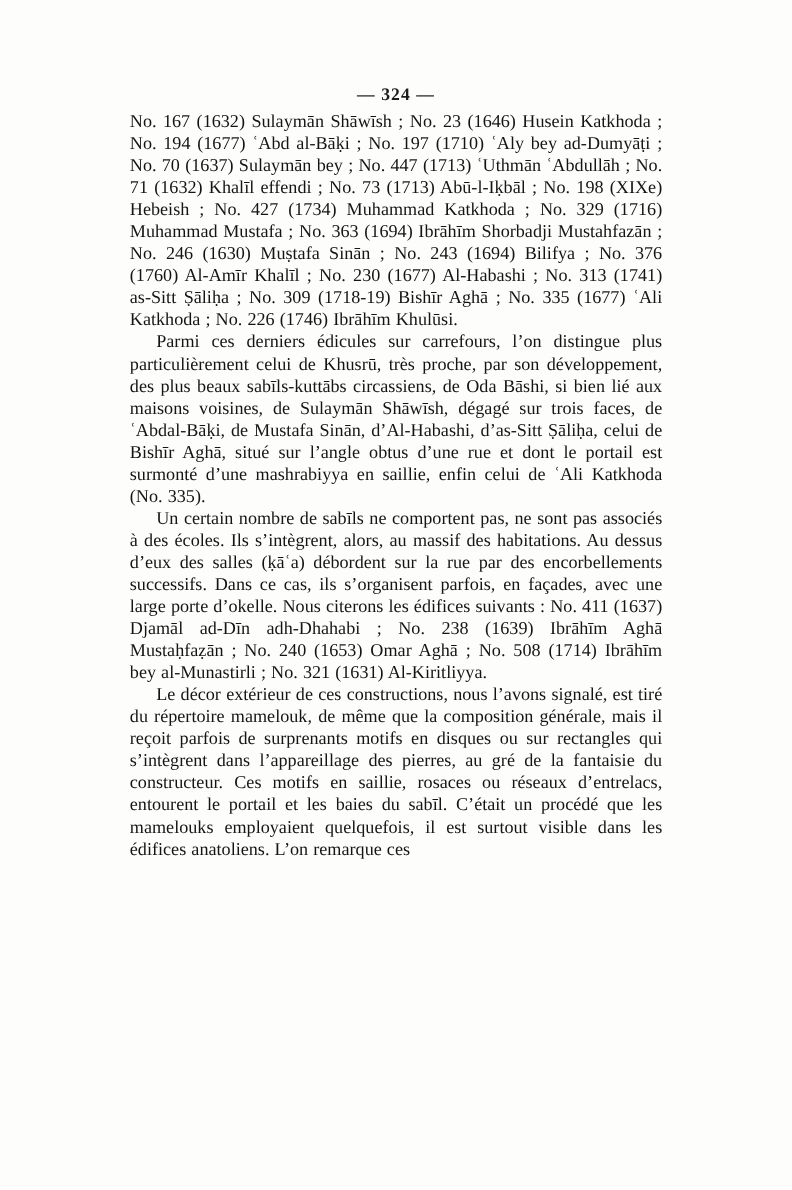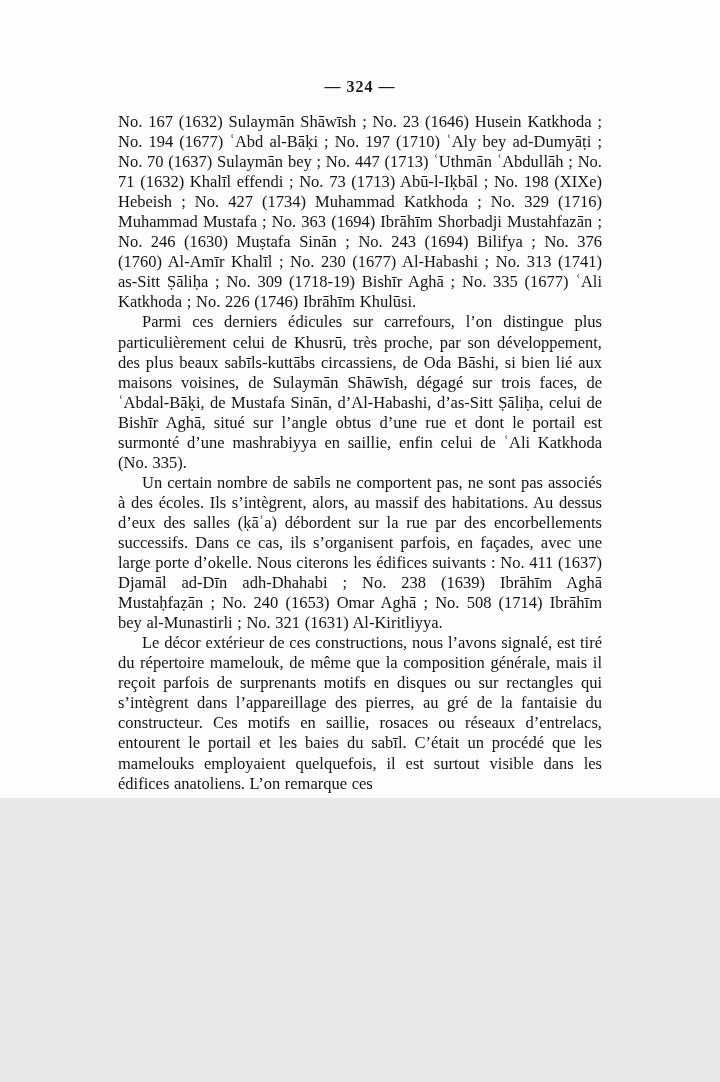--- a/index.html
+++ b/index.html
@@ -3,38 +3,38 @@
 <meta charset="utf-8">
 <style>
   html, body {
     margin: 0;
     padding: 0;
     background: #e8e8e8;
   }
   .page {
     position: relative;
     width: 720px;
-    height: 798px;
+    height: 1082px;
     margin: 0 auto;
     background: #fdfdfc;
     color: #141414;
     font-family: "Liberation Serif", "DejaVu Serif", serif;
     overflow: hidden;
   }
   .page-number {
     padding-top: 78px;
     text-align: center;
     font-size: 16px;
     font-weight: bold;
     letter-spacing: 1px;
     color: #1b1b1b;
   }
   .text-block {
     width: 484px;
-    margin: 16px auto 0 auto;
+    margin: 4px auto 0 auto;
     text-align: justify;
     font-size: 16.5px;
     line-height: 1.215;
     word-spacing: 0.5px;
   }
   .para {
     margin: 0;
     padding: 0;
   }
   .para.indent {

